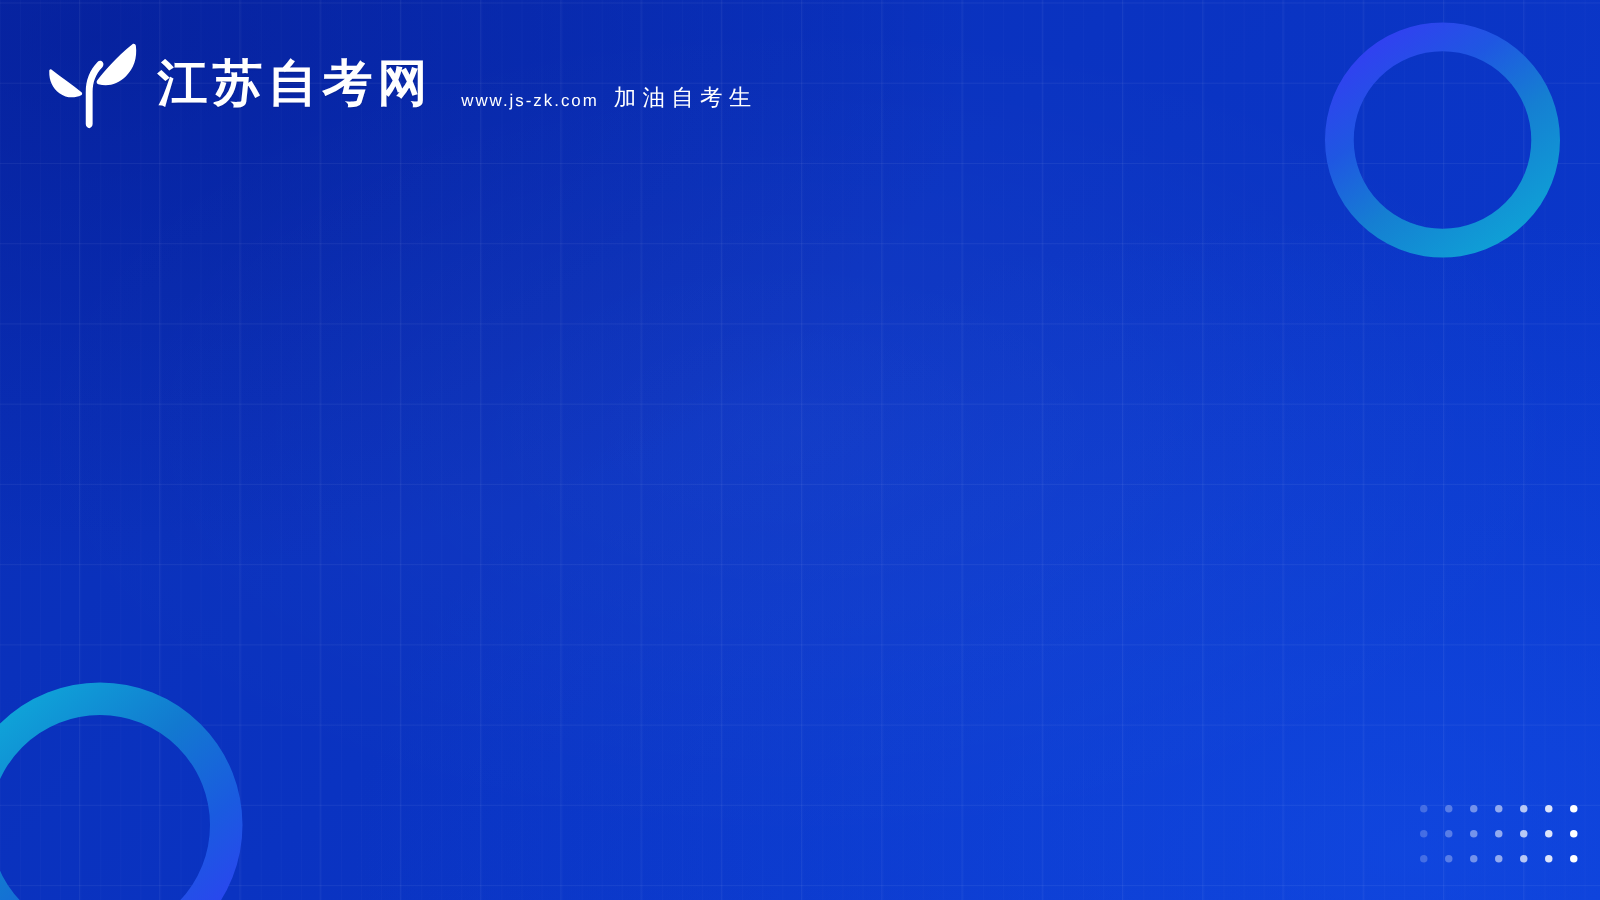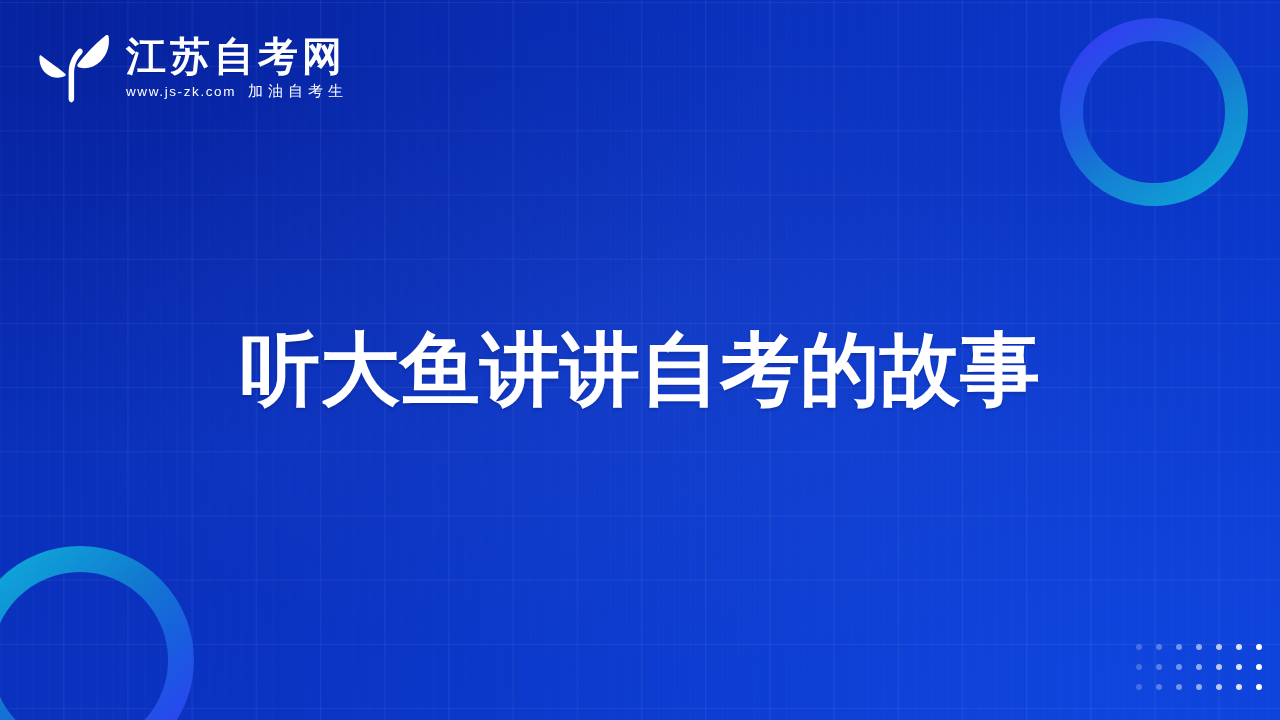--- a/index.html
+++ b/index.html
@@ -85,21 +85,21 @@
   .logo {
     position: absolute;
     left: 36px;
     top: 30px;
     display: flex;
     align-items: center;
     gap: 14px;
   }
   .logo-mark { width: 76px; height: 74px; flex: 0 0 auto; }
   .logo-mark svg { display: block; }
-  .logo-text { display: flex; flex-direction: column; gap: 7px; }
+  .logo-text { display: flex; flex-direction: row; gap: 23px; }
   .logo-title {
     color: #ffffff;
     font-size: 40px;
     font-weight: 700;
     letter-spacing: 4px;
     line-height: 1;
     white-space: nowrap;
     text-shadow: 0 1px 1px rgba(0,0,0,0.12);
   }
   .logo-sub {
@@ -110,21 +110,21 @@
   }
   .logo-url {
     color: #ffffff;
     font-size: 13.5px;
     font-weight: 400;
     letter-spacing: 1.6px;
     line-height: 1;
   }
   .logo-slogan {
     color: #ffffff;
-    font-size: 15px;
+    font-size: 18px;
     font-weight: 400;
     letter-spacing: 5px;
     line-height: 1;
   }
 
   
   .headline {
     position: absolute;
     left: 0;
     right: 0;
@@ -261,15 +261,14 @@
     </div>
     <div class="logo-text">
       <div class="logo-title">江苏自考网</div>
       <div class="logo-sub">
         <span class="logo-url">www.js-zk.com</span>
         <span class="logo-slogan">加油自考生</span>
       </div>
     </div>
   </div>
 
-  <div class="headline">听大鱼讲讲自考的故事</div>
 
 </div>
 
 </body></html>

